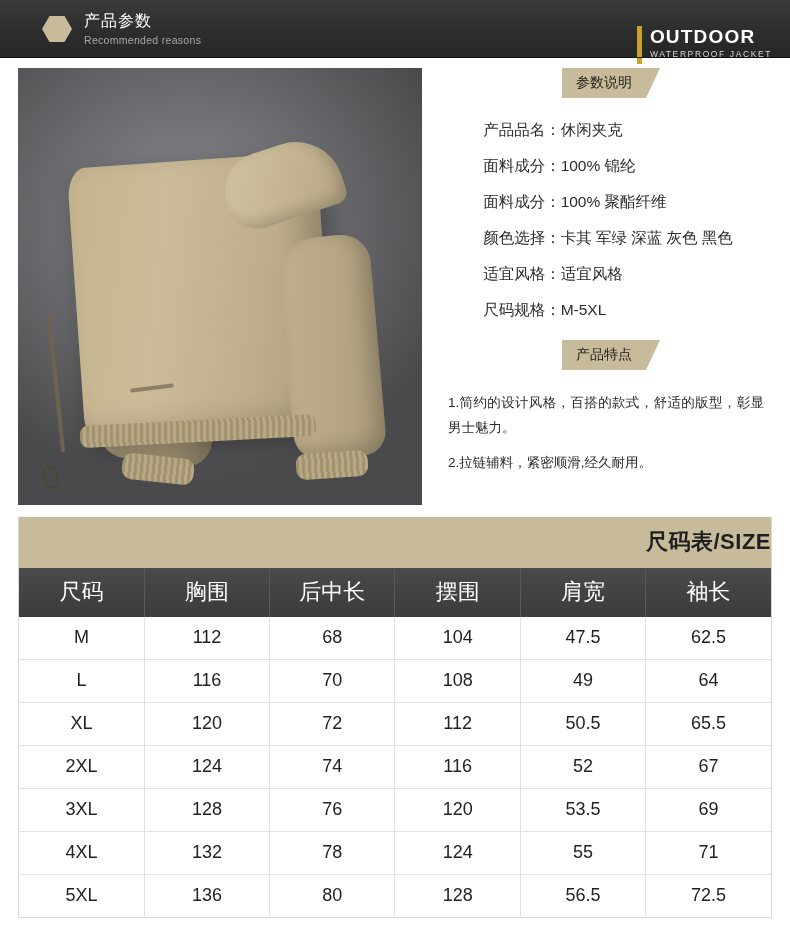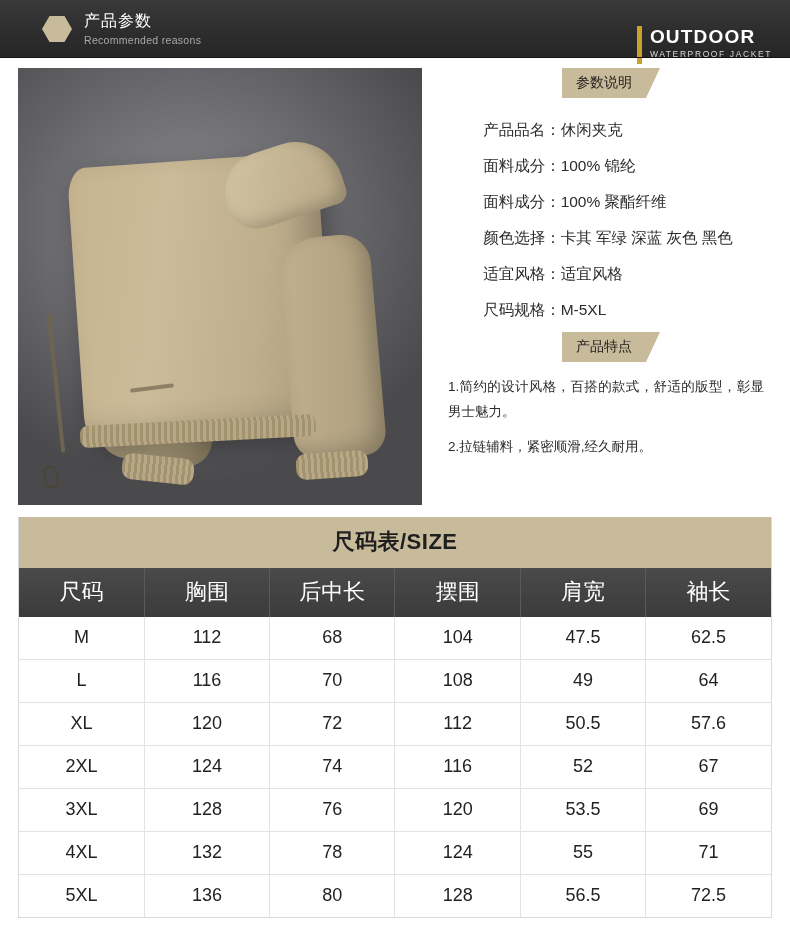--- a/index.html
+++ b/index.html
@@ -119,31 +119,31 @@
     border-top:30px solid #c8bb9b; border-right:14px solid transparent;
   }
 
   .spec-list { padding: 14px 6px 4px 14px; }
   .spec-line {
     font-size: 15.5px; color:#2b2b2b; line-height: 36px; white-space: nowrap;
   }
   .spec-line .k { color:#2b2b2b; }
   .spec-line .v { color:#2b2b2b; }
 
-  .feat-head { }
-  .feat-list { padding: 12px 8px 0 12px; }
+  .feat-head { margin-top: 8px; }
+  .feat-list { padding: 12px 8px 0 12px; margin-top: 8px; }
   .feat-line {
     font-size: 13.5px; color:#2b2b2b; line-height: 25px; text-align: justify;
   }
   .feat-line + .feat-line { margin-top: 10px; }
 
   
   .size-wrap { margin: 12px 18px 0 18px; border:1px solid #d9d9d9; border-top:none;}
   .size-title {
-    background:#c8bb9b; color:#1f1f1f; text-align:center;
+    background:#c8bb9b; color:#1f1f1f; text-align:right;
     font-size:22px; font-weight:bold; padding:10px 0 11px 0;
     letter-spacing:.5px;
   }
   table { width:100%; border-collapse: collapse; table-layout: fixed; }
   thead th {
     background: linear-gradient(180deg,#4a4a4a,#3b3b3b);
     color:#fff; font-size:22px; font-weight:normal;
     padding: 9px 0 10px 0; border-right:1px solid #5a5a5a;
   }
   thead th:last-child{ border-right:none; }
@@ -259,21 +259,21 @@
           <td>108</td>
           <td>49</td>
           <td>64</td>
         </tr>
         <tr>
           <td>XL</td>
           <td>120</td>
           <td>72</td>
           <td>112</td>
           <td>50.5</td>
-          <td>57.6</td>
+          <td>65.5</td>
         </tr>
         <tr>
           <td>2XL</td>
           <td>124</td>
           <td>74</td>
           <td>116</td>
           <td>52</td>
           <td>67</td>
         </tr>
         <tr>

